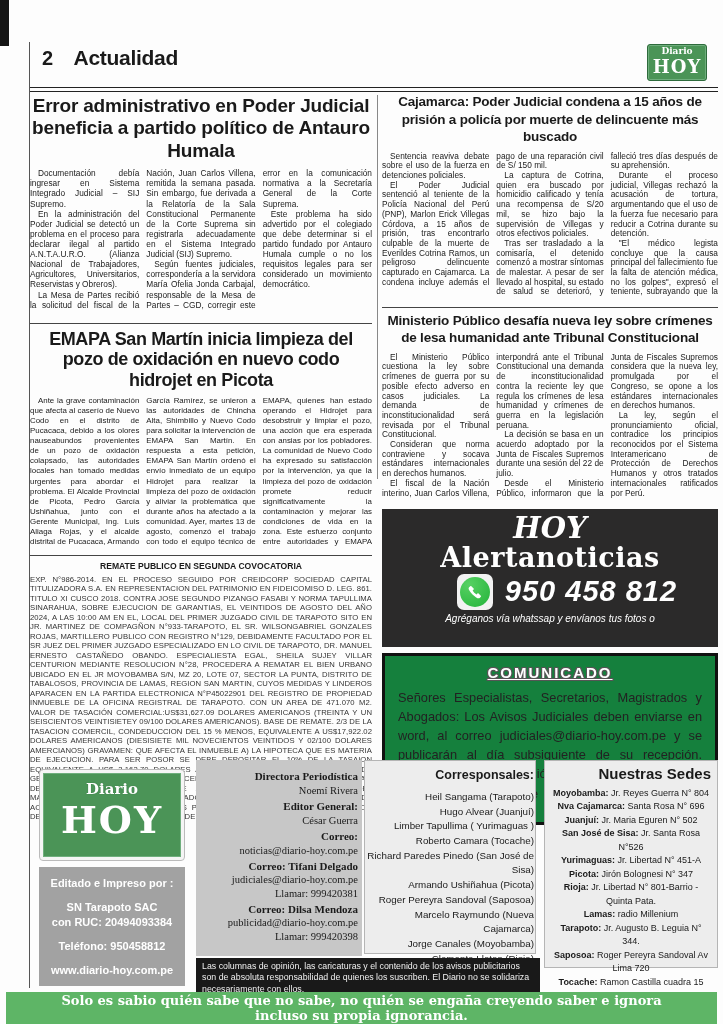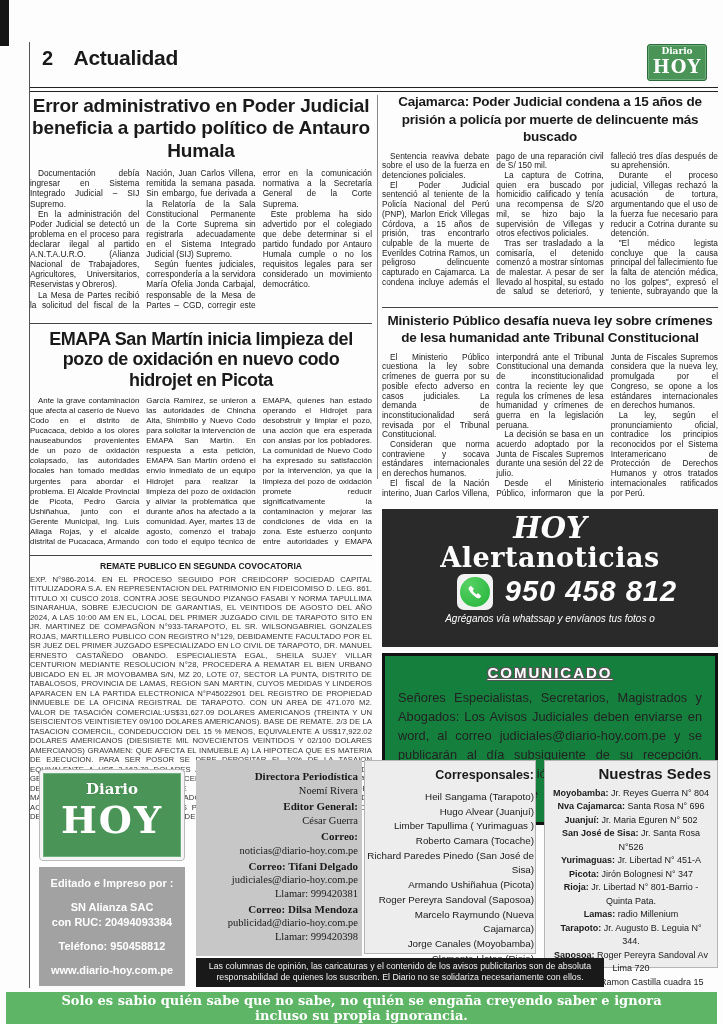--- a/index.html
+++ b/index.html
@@ -86,22 +86,22 @@
           text-align:right;padding:5px 1px;box-sizing:border-box;}
   .corr-head{font-weight:bold;font-size:12.5px;margin:2px 0 8px;}
   .corr-item{font-size:9.8px;line-height:1.5;}
 
   .f-col4{position:absolute;left:514px;top:0;width:174px;height:208px;background:#ededed;border:1px solid #b5b5b5;
           padding:5px 6px;box-sizing:border-box;}
   .sede-head{text-align:right;font-weight:bold;font-size:15px;line-height:1.1;margin-bottom:4px;}
   .sede-item{font-size:9px;line-height:1.5;text-align:center;}
   .sede-item b{font-weight:bold;}
 
-  .disclaimer{position:absolute;left:196px;top:958px;width:408px;background:#191919;color:#f0f0f0;
-              font-size:8.8px;line-height:1.3;padding:3px 6px;text-align:center;box-sizing:border-box;}
+  .disclaimer{position:absolute;left:196px;top:958px;width:344px;background:#191919;color:#f0f0f0;
+              font-size:8.8px;line-height:1.3;padding:3px 6px;text-align:left;box-sizing:border-box;}
 
   .banner{position:absolute;left:6px;top:992px;width:711px;background:#5eb566;color:#fff;text-align:center;
           font-family:"DejaVu Serif",serif;font-weight:bold;font-size:13px;line-height:1.15;
           padding:2px 40px;box-sizing:border-box;}
 </style>
 </head>
 <body>
 
 <div class="page">
   <div class="corner-mark"></div>
@@ -186,21 +186,21 @@
 
   <div class="footer">
     <div class="f-col1">
       <div class="logo logo-footer">
         <div class="diario">Diario</div>
         <div class="hoy">HOY</div>
       </div>
       <div class="pub-box">
         <div>Editado e Impreso por :</div>
         <div class="gap"></div>
-        <div>SN Alianza SAC</div>
+        <div>SN Tarapoto SAC</div>
         <div>con RUC: 20494093384</div>
         <div class="gap"></div>
         <div>Teléfono: 950458812</div>
         <div class="gap"></div>
         <div>www.diario-hoy.com.pe</div>
       </div>
     </div>
 
     <div class="f-col2">
       <div class="staff-head">Directora Periodística</div>

